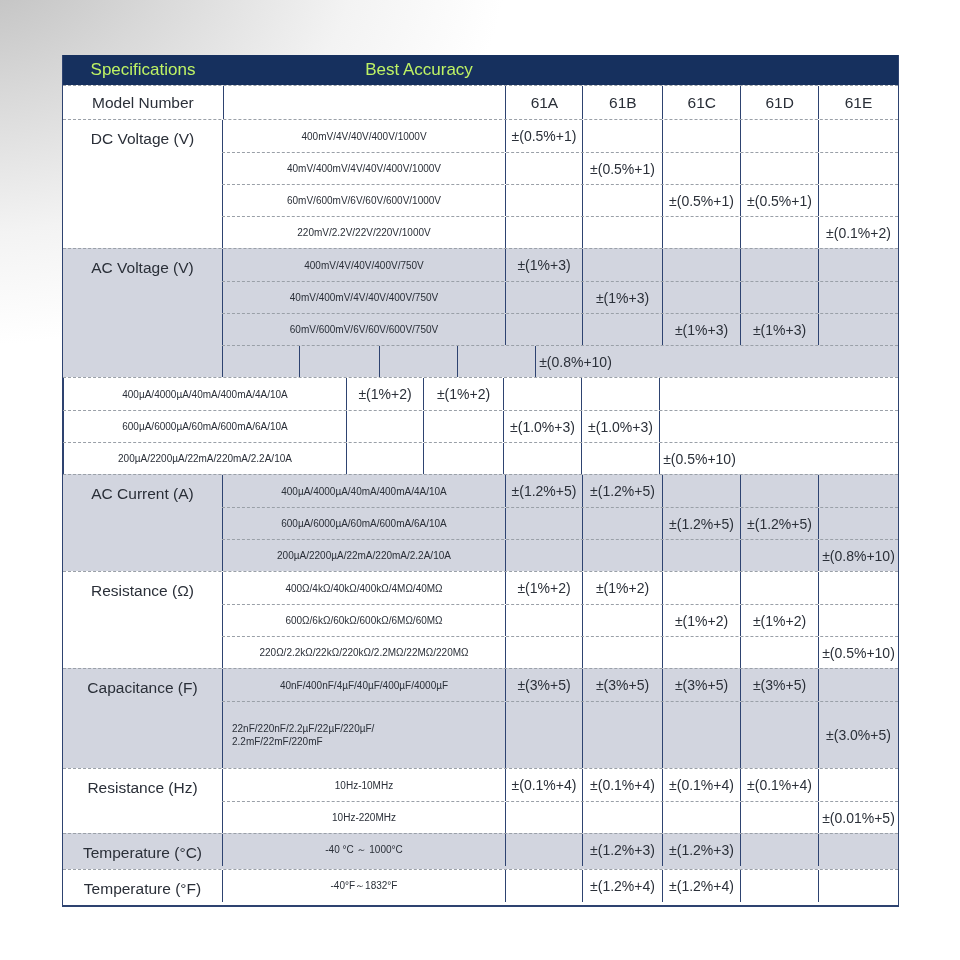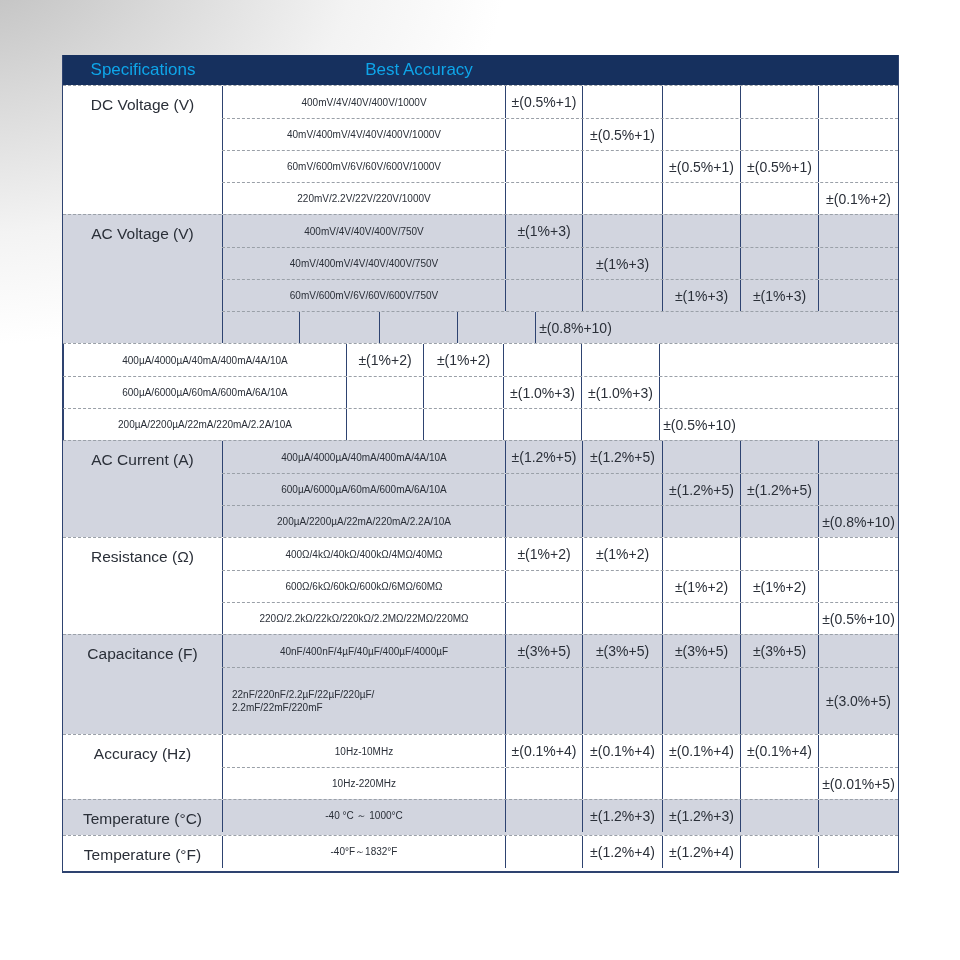--- a/index.html
+++ b/index.html
@@ -11,21 +11,21 @@
       #ffffff;
     color:#2a2f38;
   }
   *{box-sizing:border-box;}
   .spec-table{
     position:absolute;left:62px;top:55px;width:837px;
     border:1px solid #2e4370;border-top:none;border-bottom-width:2px;
     background:#ffffff;
   }
   .thead{
-    display:flex;height:30px;background:#16305e;color:#0ea5e9;
+    display:flex;height:30px;background:#16305e;color:#bef264;
     align-items:center;font-size:17px;
   }
   .thead .hcell{text-align:center;}
   .h-spec{width:160px;}
   .h-range{width:283px;}
   .h-acc{width:392px;}
   .row{display:flex;}
   .model-row{height:34px;border-top:1px dashed #9aa0a8;align-items:stretch;}
   .cell{
     display:flex;align-items:center;justify-content:center;
@@ -65,20 +65,30 @@
   }
 </style>
 </head>
 <body>
 
 <div class="spec-table">
   <div class="thead">
     <div class="hcell h-spec">Specifications</div>
     <div class="hcell h-acc">Best Accuracy</div>
   </div>
+  <div class="row model-row">
+    <div class="cell spec-col">Model Number</div>
+    <div class="cell range-col"></div>
+
+  <div class="cell model-col model-0">61A</div>
+      <div class="cell model-col model-1">61B</div>
+      <div class="cell model-col model-2">61C</div>
+      <div class="cell model-col model-3">61D</div>
+      <div class="cell model-col model-4">61E</div>
+    </div>
   <div id="sections-root">
       <div class="section">
         <div class="spec-cell" style="align-items: flex-start; padding-top: 3px;">
           <div class="" style="height: 32px; display: flex; align-items: center;">DC Voltage (V)</div>
         </div>
         <div class="rows">
           <div class="subrow">
             <div class="range-cell">400mV/4V/40V/400V/1000V</div>
             <div class="acc-cell acc-0">±(0.5%+1)</div>
             <div class="acc-cell acc-1"></div>
@@ -259,21 +269,21 @@
             <div class="acc-cell acc-0"></div>
             <div class="acc-cell acc-1"></div>
             <div class="acc-cell acc-2"></div>
             <div class="acc-cell acc-3"></div>
             <div class="acc-cell acc-4">±(3.0%+5)</div>
           </div>
         </div>
       </div>
       <div class="section">
         <div class="spec-cell" style="align-items: flex-start; padding-top: 3px;">
-          <div class="" style="height: 32px; display: flex; align-items: center;">Accuracy (Hz)</div>
+          <div class="" style="height: 32px; display: flex; align-items: center;">Resistance (Hz)</div>
         </div>
         <div class="rows">
           <div class="subrow">
             <div class="range-cell">10Hz-10MHz</div>
             <div class="acc-cell acc-0">±(0.1%+4)</div>
             <div class="acc-cell acc-1">±(0.1%+4)</div>
             <div class="acc-cell acc-2">±(0.1%+4)</div>
             <div class="acc-cell acc-3">±(0.1%+4)</div>
             <div class="acc-cell acc-4"></div>
           </div>

